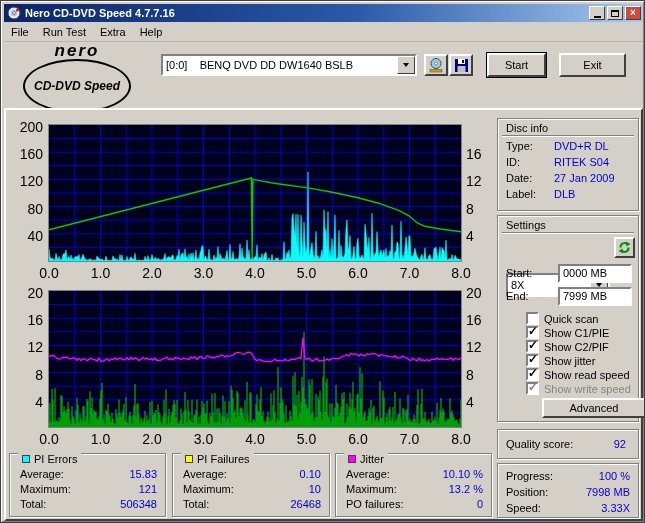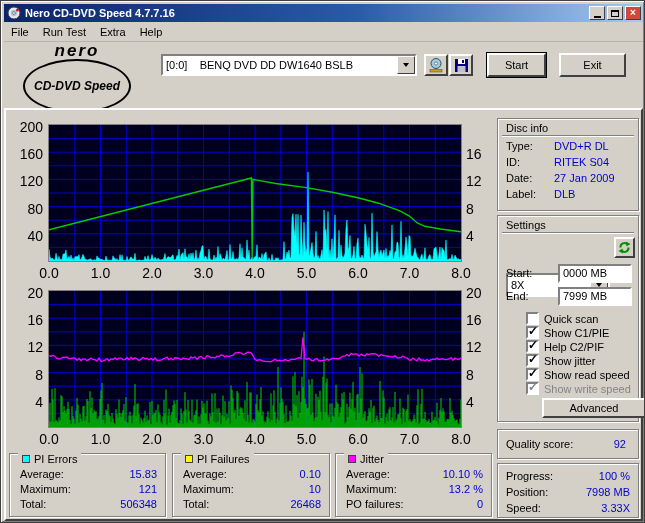--- a/index.html
+++ b/index.html
@@ -237,21 +237,21 @@
     <div class="cbrow" style="top:96px;">
         <span class="cb"></span>
         <span class="lbl">Quick scan</span>
       </div>
     <div class="cbrow checked" style="top:110px;">
         <span class="cb"></span>
         <span class="lbl">Show C1/PIE</span>
       </div>
     <div class="cbrow checked" style="top:124px;">
         <span class="cb"></span>
-        <span class="lbl">Help C2/PIF</span>
+        <span class="lbl">Show C2/PIF</span>
       </div>
     <div class="cbrow checked" style="top:138px;">
         <span class="cb"></span>
         <span class="lbl">Show jitter</span>
       </div>
     <div class="cbrow checked" style="top:152px;">
         <span class="cb"></span>
         <span class="lbl">Show read speed</span>
       </div>
     <div class="cbrow checked disabled" style="top:166px;">

